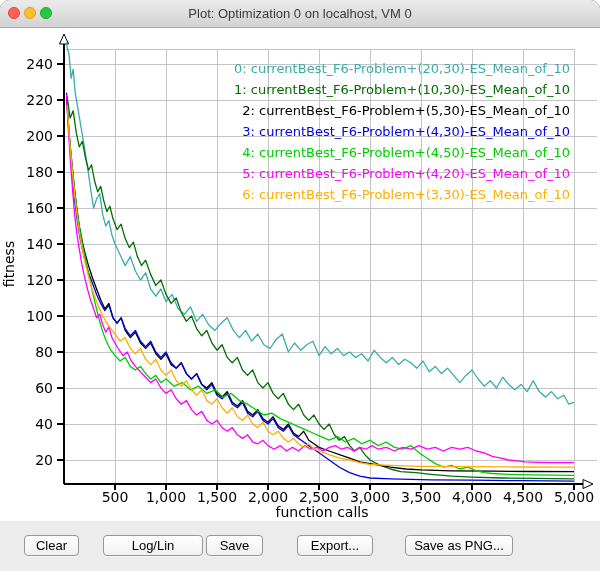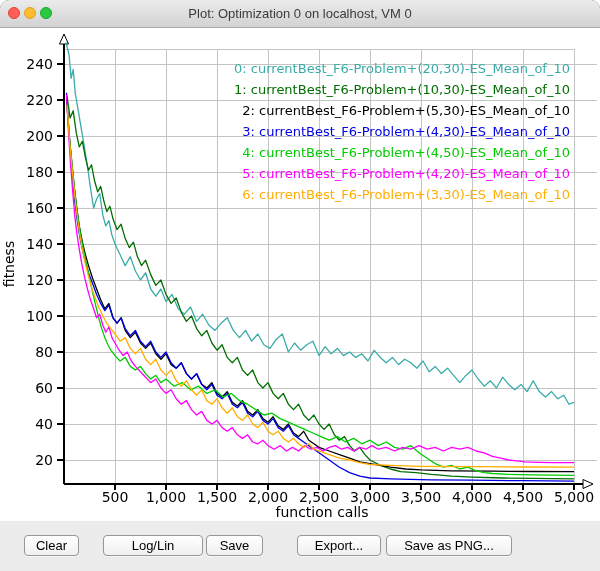--- a/index.html
+++ b/index.html
@@ -137,17 +137,17 @@
         <div class="legend-row" style="top: 115px; color: rgb(0, 204, 0);">4: currentBest_F6-Problem+(4,50)-ES_Mean_of_10</div>
         <div class="legend-row" style="top: 136px; color: rgb(255, 0, 255);">5: currentBest_F6-Problem+(4,20)-ES_Mean_of_10</div>
         <div class="legend-row" style="top: 157px; color: rgb(255, 174, 0);">6: currentBest_F6-Problem+(3,30)-ES_Mean_of_10</div>
       </div>
   </div>
 
   <div id="button-bar">
     <button class="mac-btn" style="left:24px;width:55px">Clear</button>
     <button class="mac-btn" style="left:103px;width:100px">Log/Lin</button>
     <button class="mac-btn" style="left:206px;width:57px">Save</button>
-    <button class="mac-btn" style="left:297px;width:84px">Export...</button>
-    <button class="mac-btn" style="left:386px;width:126px">Save as PNG...</button>
+    <button class="mac-btn" style="left:297px;width:76px">Export...</button>
+    <button class="mac-btn" style="left:405px;width:108px">Save as PNG...</button>
   </div>
 
 </div>
 
 </body></html>

